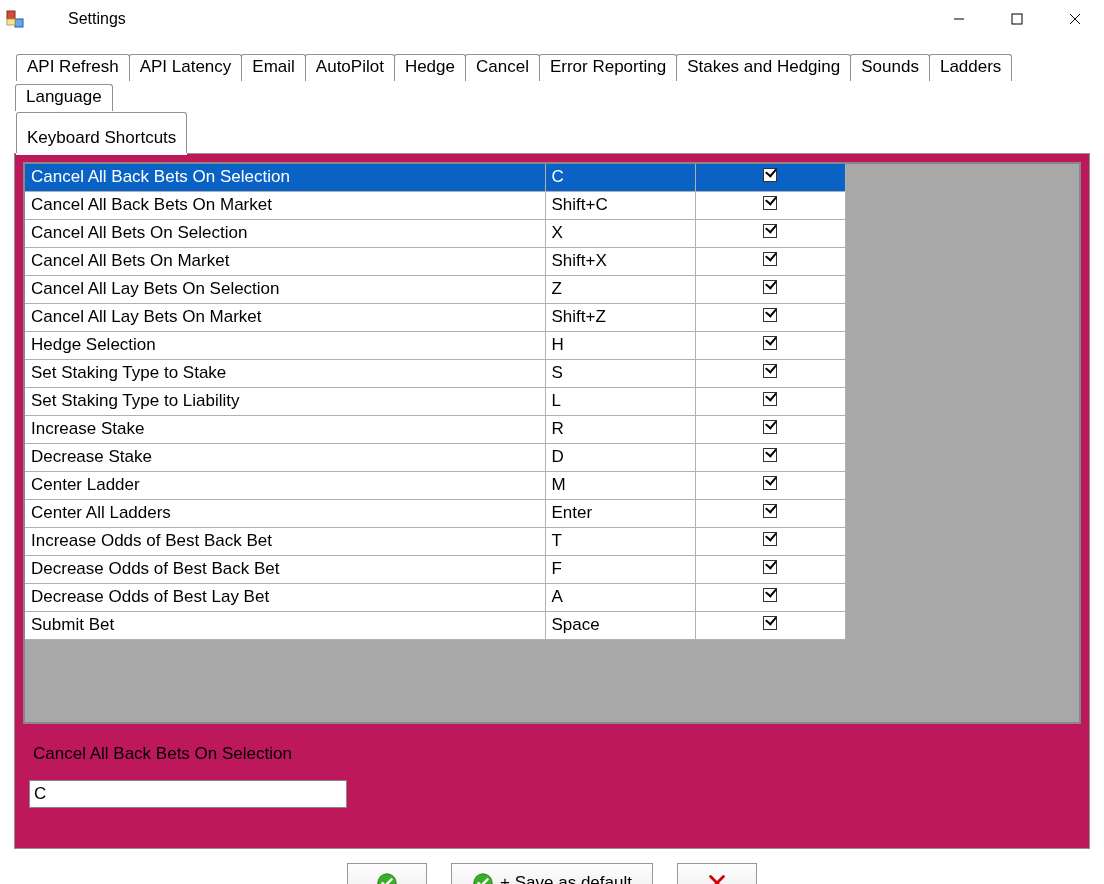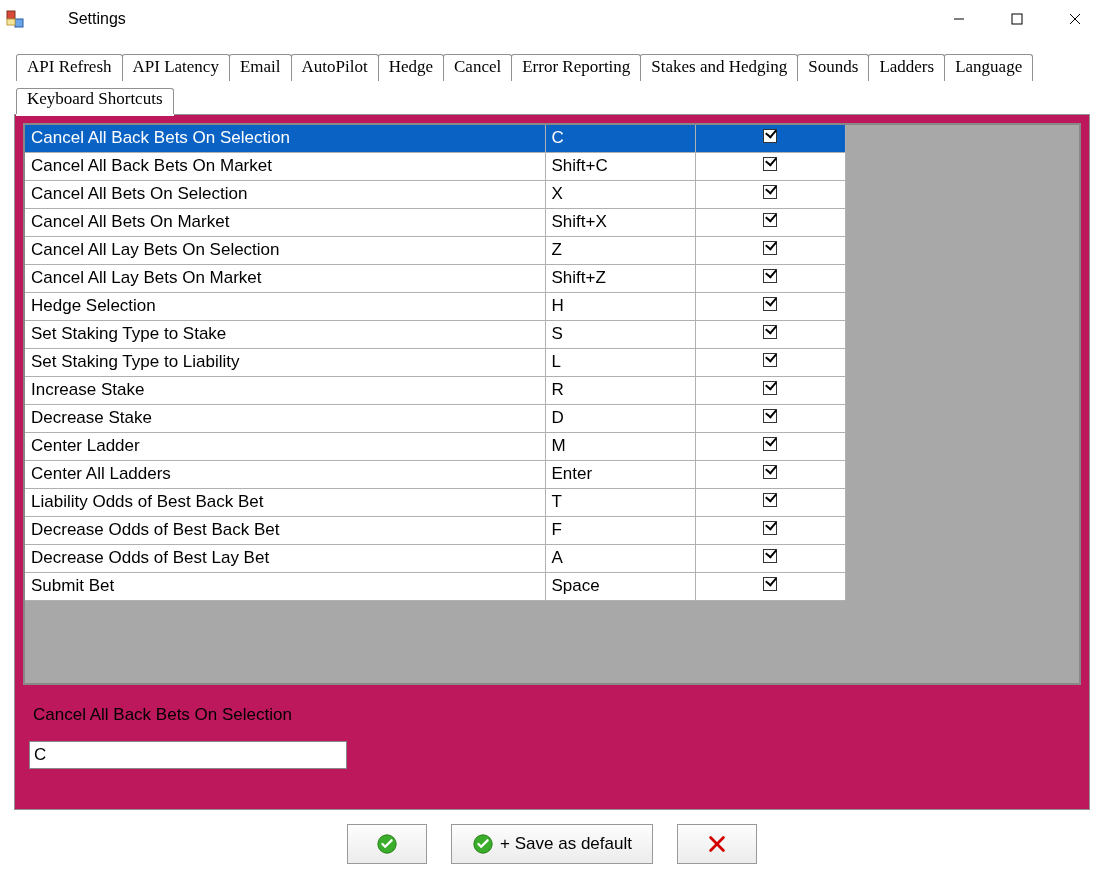--- a/index.html
+++ b/index.html
@@ -54,43 +54,42 @@
   
   .tabstrip-wrap {
     position: relative;
   }
   .tabstrip {
     display: flex;
     flex-wrap: wrap;
     align-items: flex-end;
     gap: 0;
     padding: 0 2px;
-    font-family: Liberation Serif, serif;
   }
   .tab {
     font-size: 17px;
     padding: 2px 10px 4px 10px;
     border-left: 1px solid #919191;
     border-right: 1px solid #919191;
     border-top: 1px solid #919191;
     background: #fff;
     margin-top: 4px;
     margin-bottom: -1px;
     border-radius: 3px 3px 0 0;
     position: relative;
     cursor: default;
   }
   .tab + .tab { margin-left: -1px; }
   .tab.row2 { margin-top: 2px; }
   .tab.active {
     z-index: 2;
     border-bottom: 1px solid #fff;
     padding-bottom: 5px;
-    padding-top: 0;
-    margin-top: 8px;
+    padding-top: 15px;
+    margin-top: 2px;
   }
   .tab.active::after {
     content:"";
     position:absolute; left:-1px; right:-1px; bottom:-2px; height:2px; background:#fff;
   }
 
   .tabpanel {
     border: 1px solid #919191;
     padding: 8px 8px 16px 8px;
     background: #be185d;
@@ -311,21 +310,21 @@
                 <td>Center Ladder</td>
                 <td>M</td>
                 <td class="enabled"><span class="chk"></span></td>
               </tr>
               <tr>
                 <td>Center All Ladders</td>
                 <td>Enter</td>
                 <td class="enabled"><span class="chk"></span></td>
               </tr>
               <tr>
-                <td>Liability Odds of Best Back Bet</td>
+                <td>Increase Odds of Best Back Bet</td>
                 <td>T</td>
                 <td class="enabled"><span class="chk"></span></td>
               </tr>
               <tr>
                 <td>Decrease Odds of Best Back Bet</td>
                 <td>F</td>
                 <td class="enabled"><span class="chk"></span></td>
               </tr>
               <tr>
                 <td>Decrease Odds of Best Lay Bet</td>

